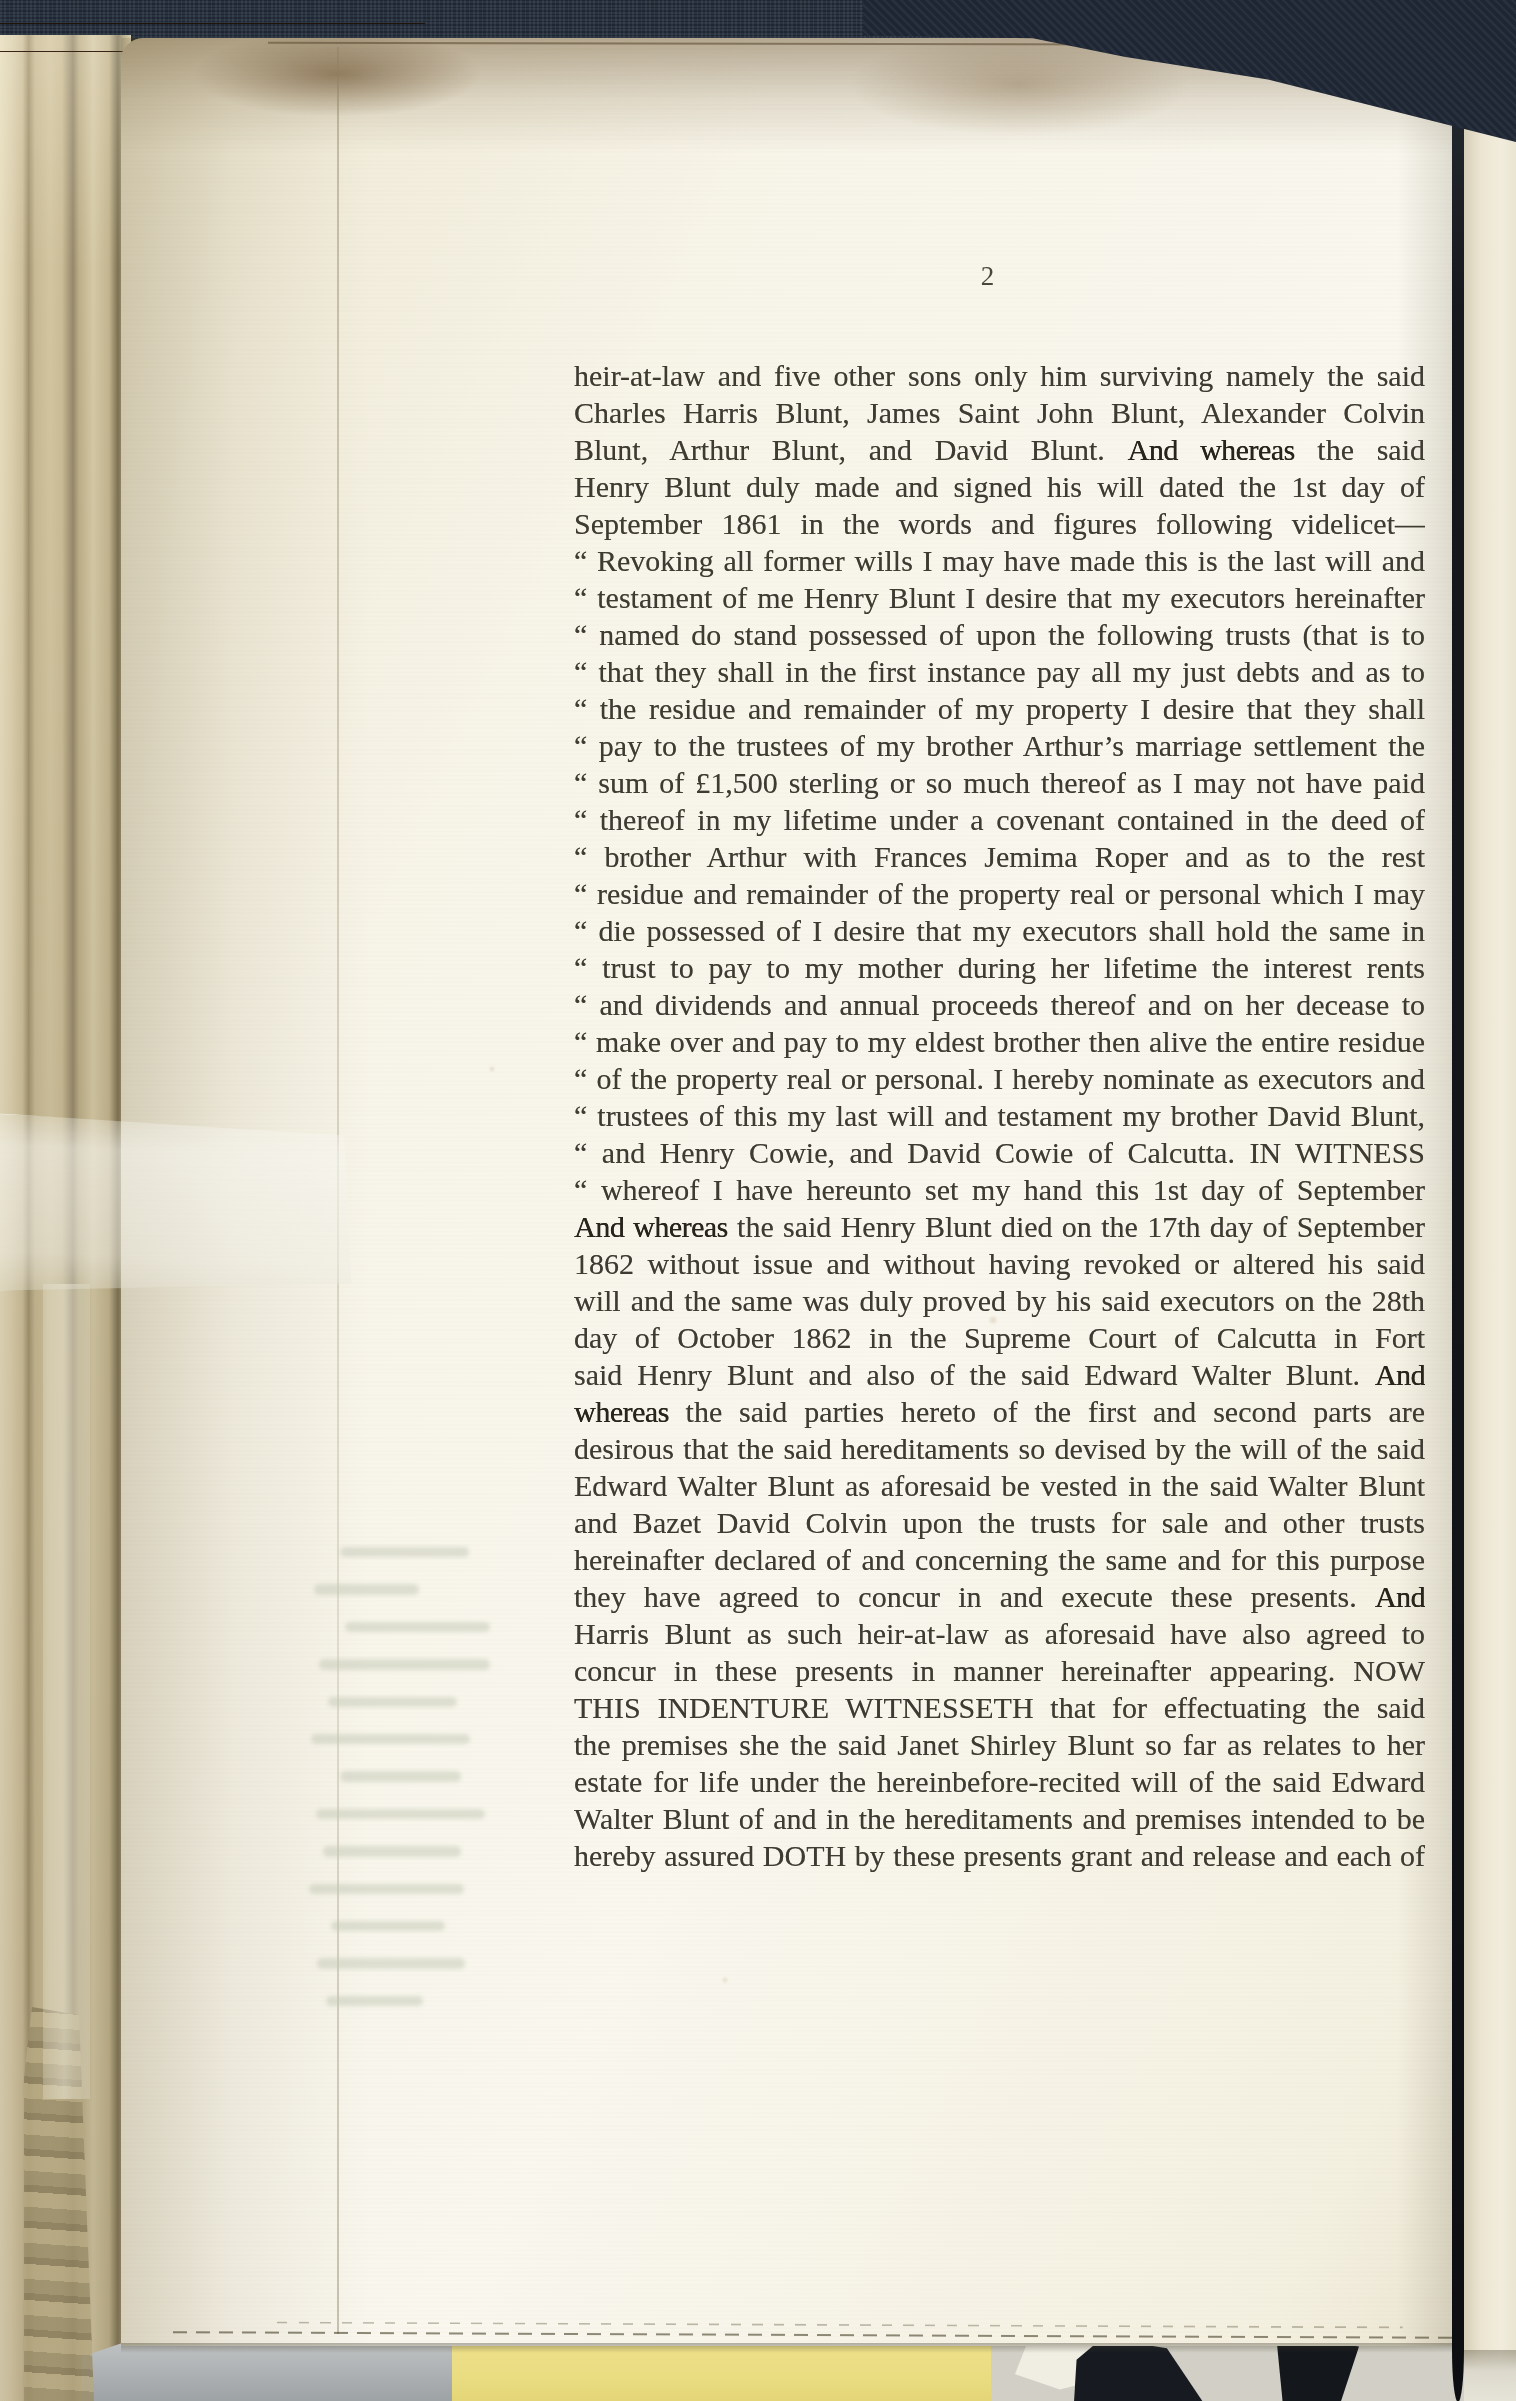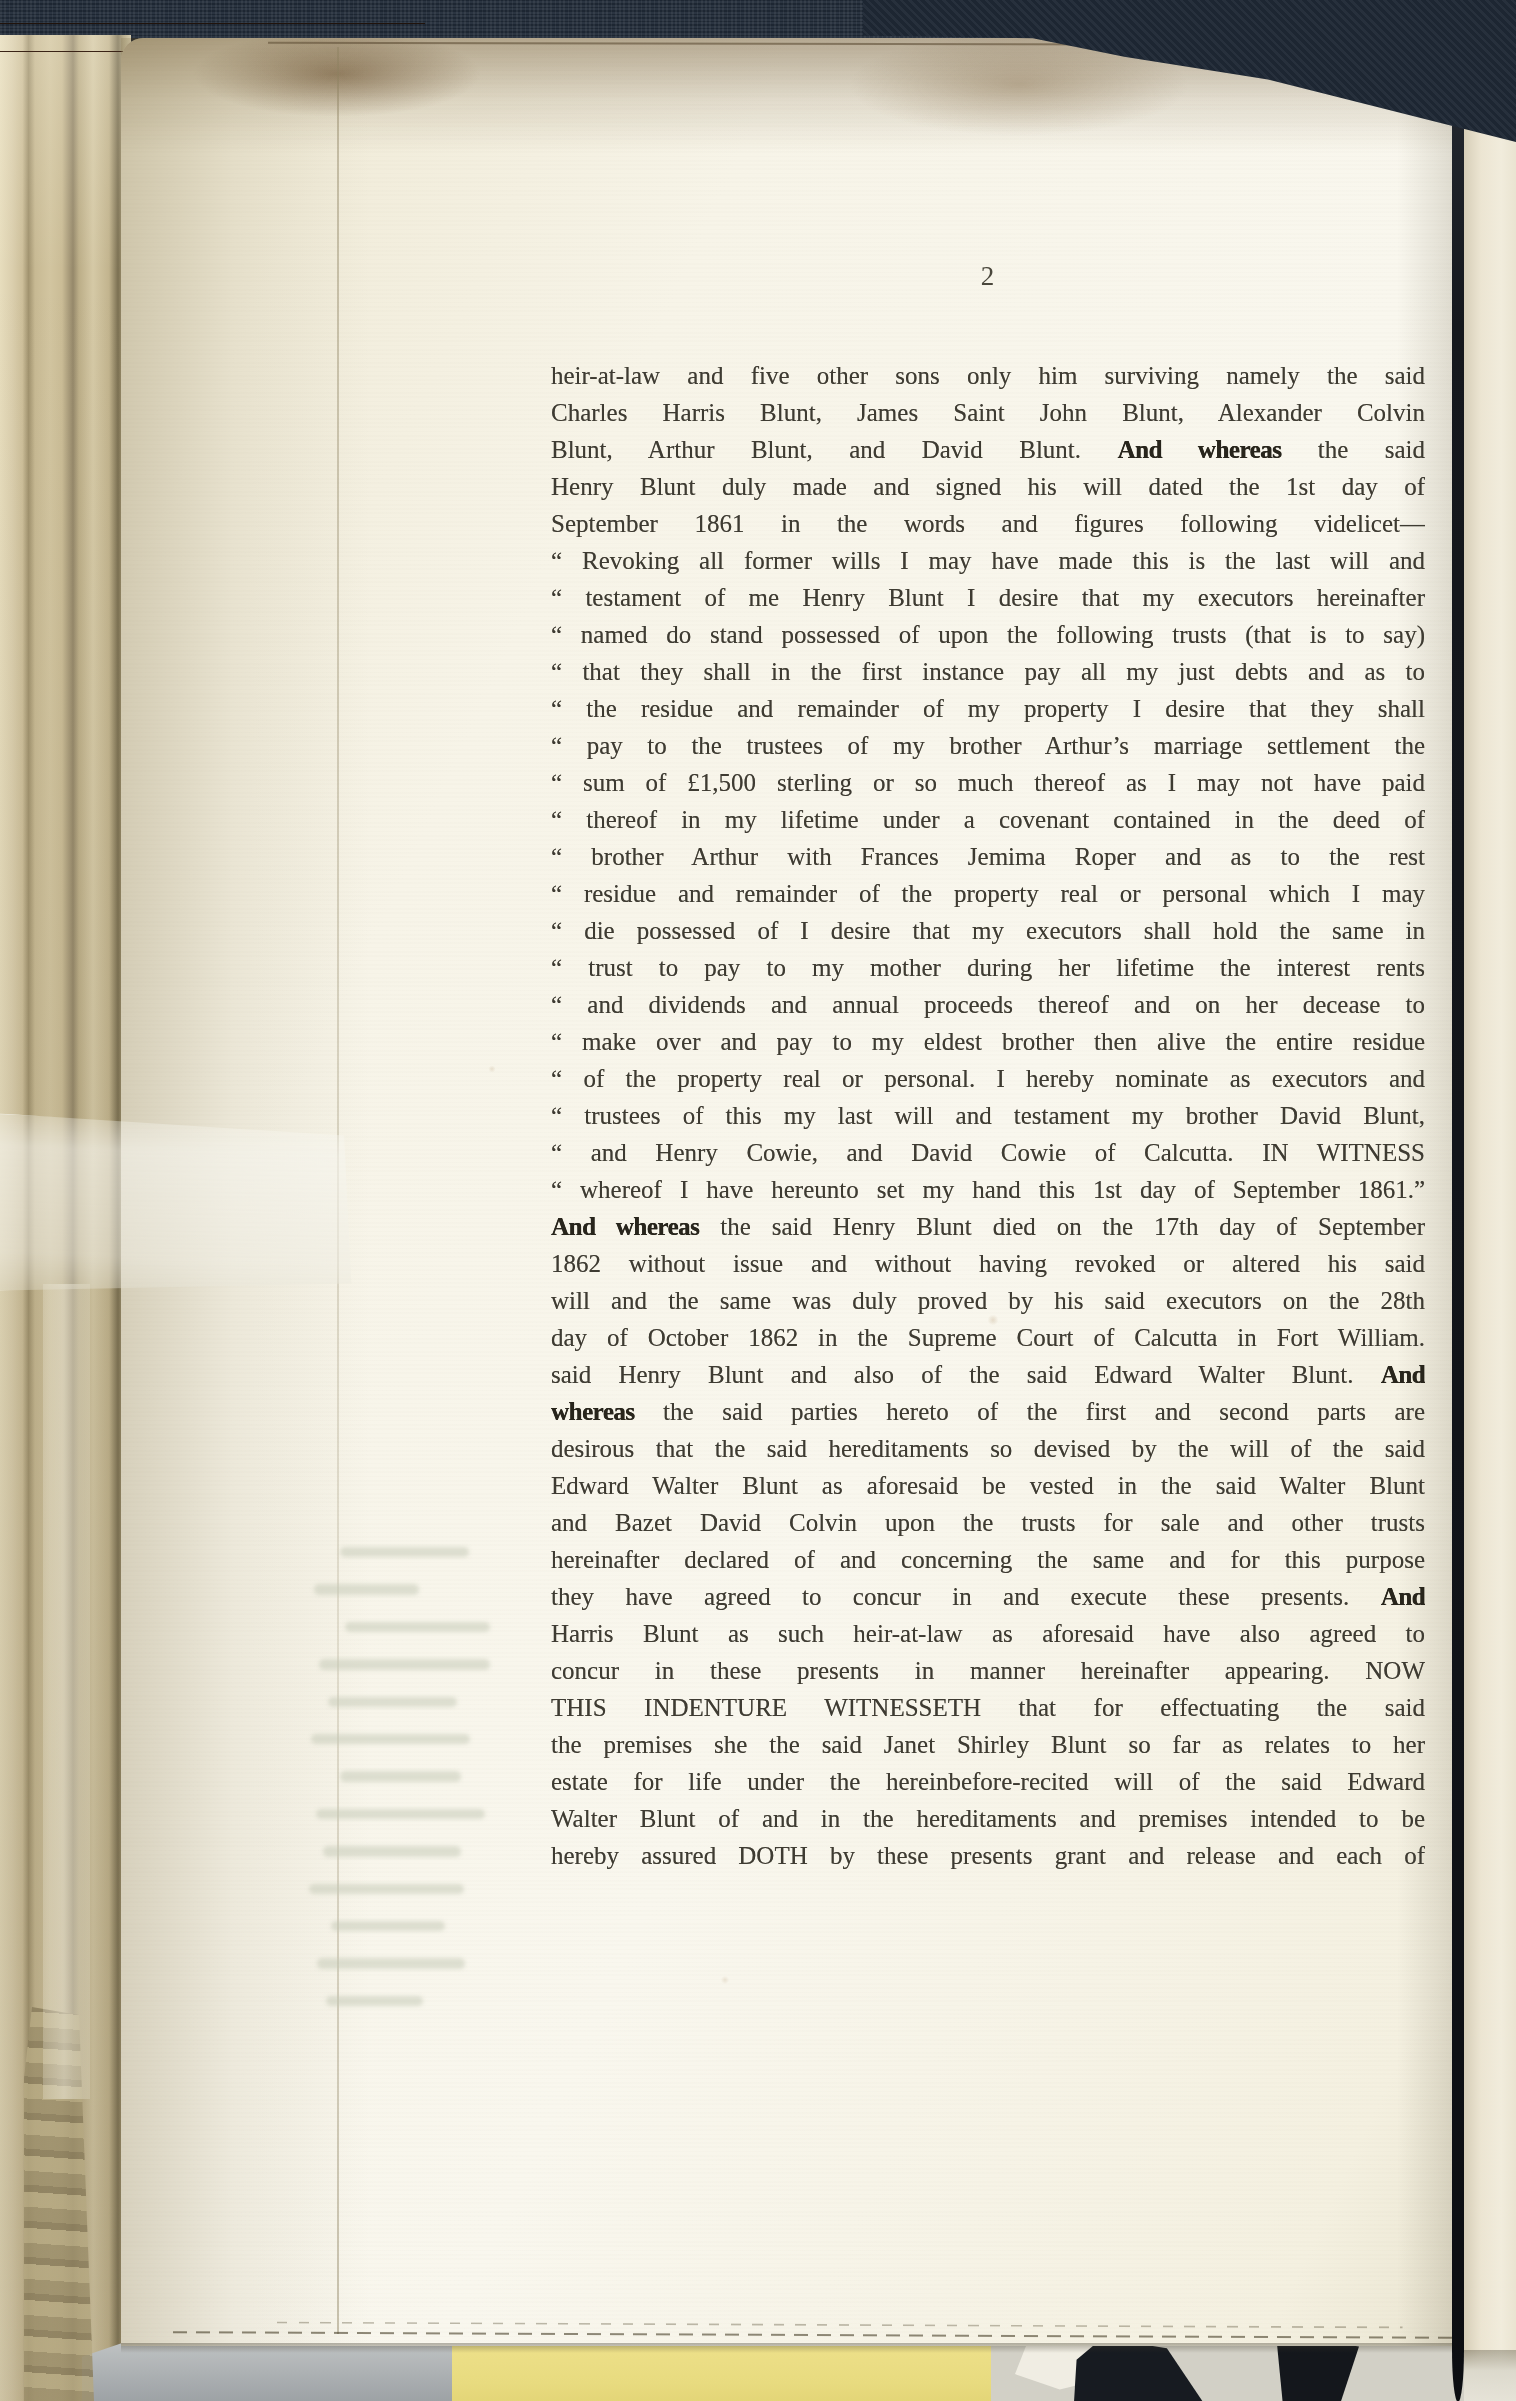--- a/index.html
+++ b/index.html
@@ -58,24 +58,24 @@
     background:linear-gradient(90deg,transparent,rgba(120,112,90,.22));}
   .stitch{position:absolute;left:52px;right:5.2px;bottom:7px;height:17.3px;transform:rotate(.25deg);
     background:
       repeating-linear-gradient(90deg,rgba(70,62,40,.6) 0 14px,transparent 14px 23px) 0 12px/100% 2.2px no-repeat,
       repeating-linear-gradient(90deg,rgba(104,96,72,.42) 0 10.4px,transparent 10.4px 21.6px) 104px 1.7px/88% 1.7px no-repeat;}
 
   
   .pagenum{position:absolute;left:430px;top:223px;width:874px;text-align:center;
     font-size:27px;color:#4a473c;letter-spacing:0.9px;}
   .textblock{position:absolute;left:430px;top:319px;width:874px;color:var(--ink);}
-  .line{height:37px;line-height:37px;font-size:25px;overflow:hidden;
+  .line{height:37px;line-height:37px;font-size:30px;overflow:hidden;
     text-align:justify;text-align-last:justify;text-justify:inter-word;
-    text-shadow:0 0 0.6px rgba(62,59,50,.55);}
-  .line .bl{font-weight:700;color:var(--blackletter-ink);letter-spacing:-0.5px;
+    text-shadow:0 0 0.6px rgba(62,59,50,.55);margin-left:23px;}
+  .line .bl{font-weight:400;color:var(--blackletter-ink);letter-spacing:-0.5px;
     text-shadow:0.3px 0 0 var(--blackletter-ink);}
 
   
   .bleedthrough{position:absolute;left:186px;top:1509px;width:216px;z-index:1;}
   .bt-bar{height:10.4px;margin-bottom:27px;background:#c2c7b4;opacity:.5;
     filter:blur(2.2px);border-radius:5.2px;}
 
   
   .tape-h{position:absolute;left:-12px;top:1120px;width:366px;height:176px;z-index:7;
     transform:rotate(2.2deg);

